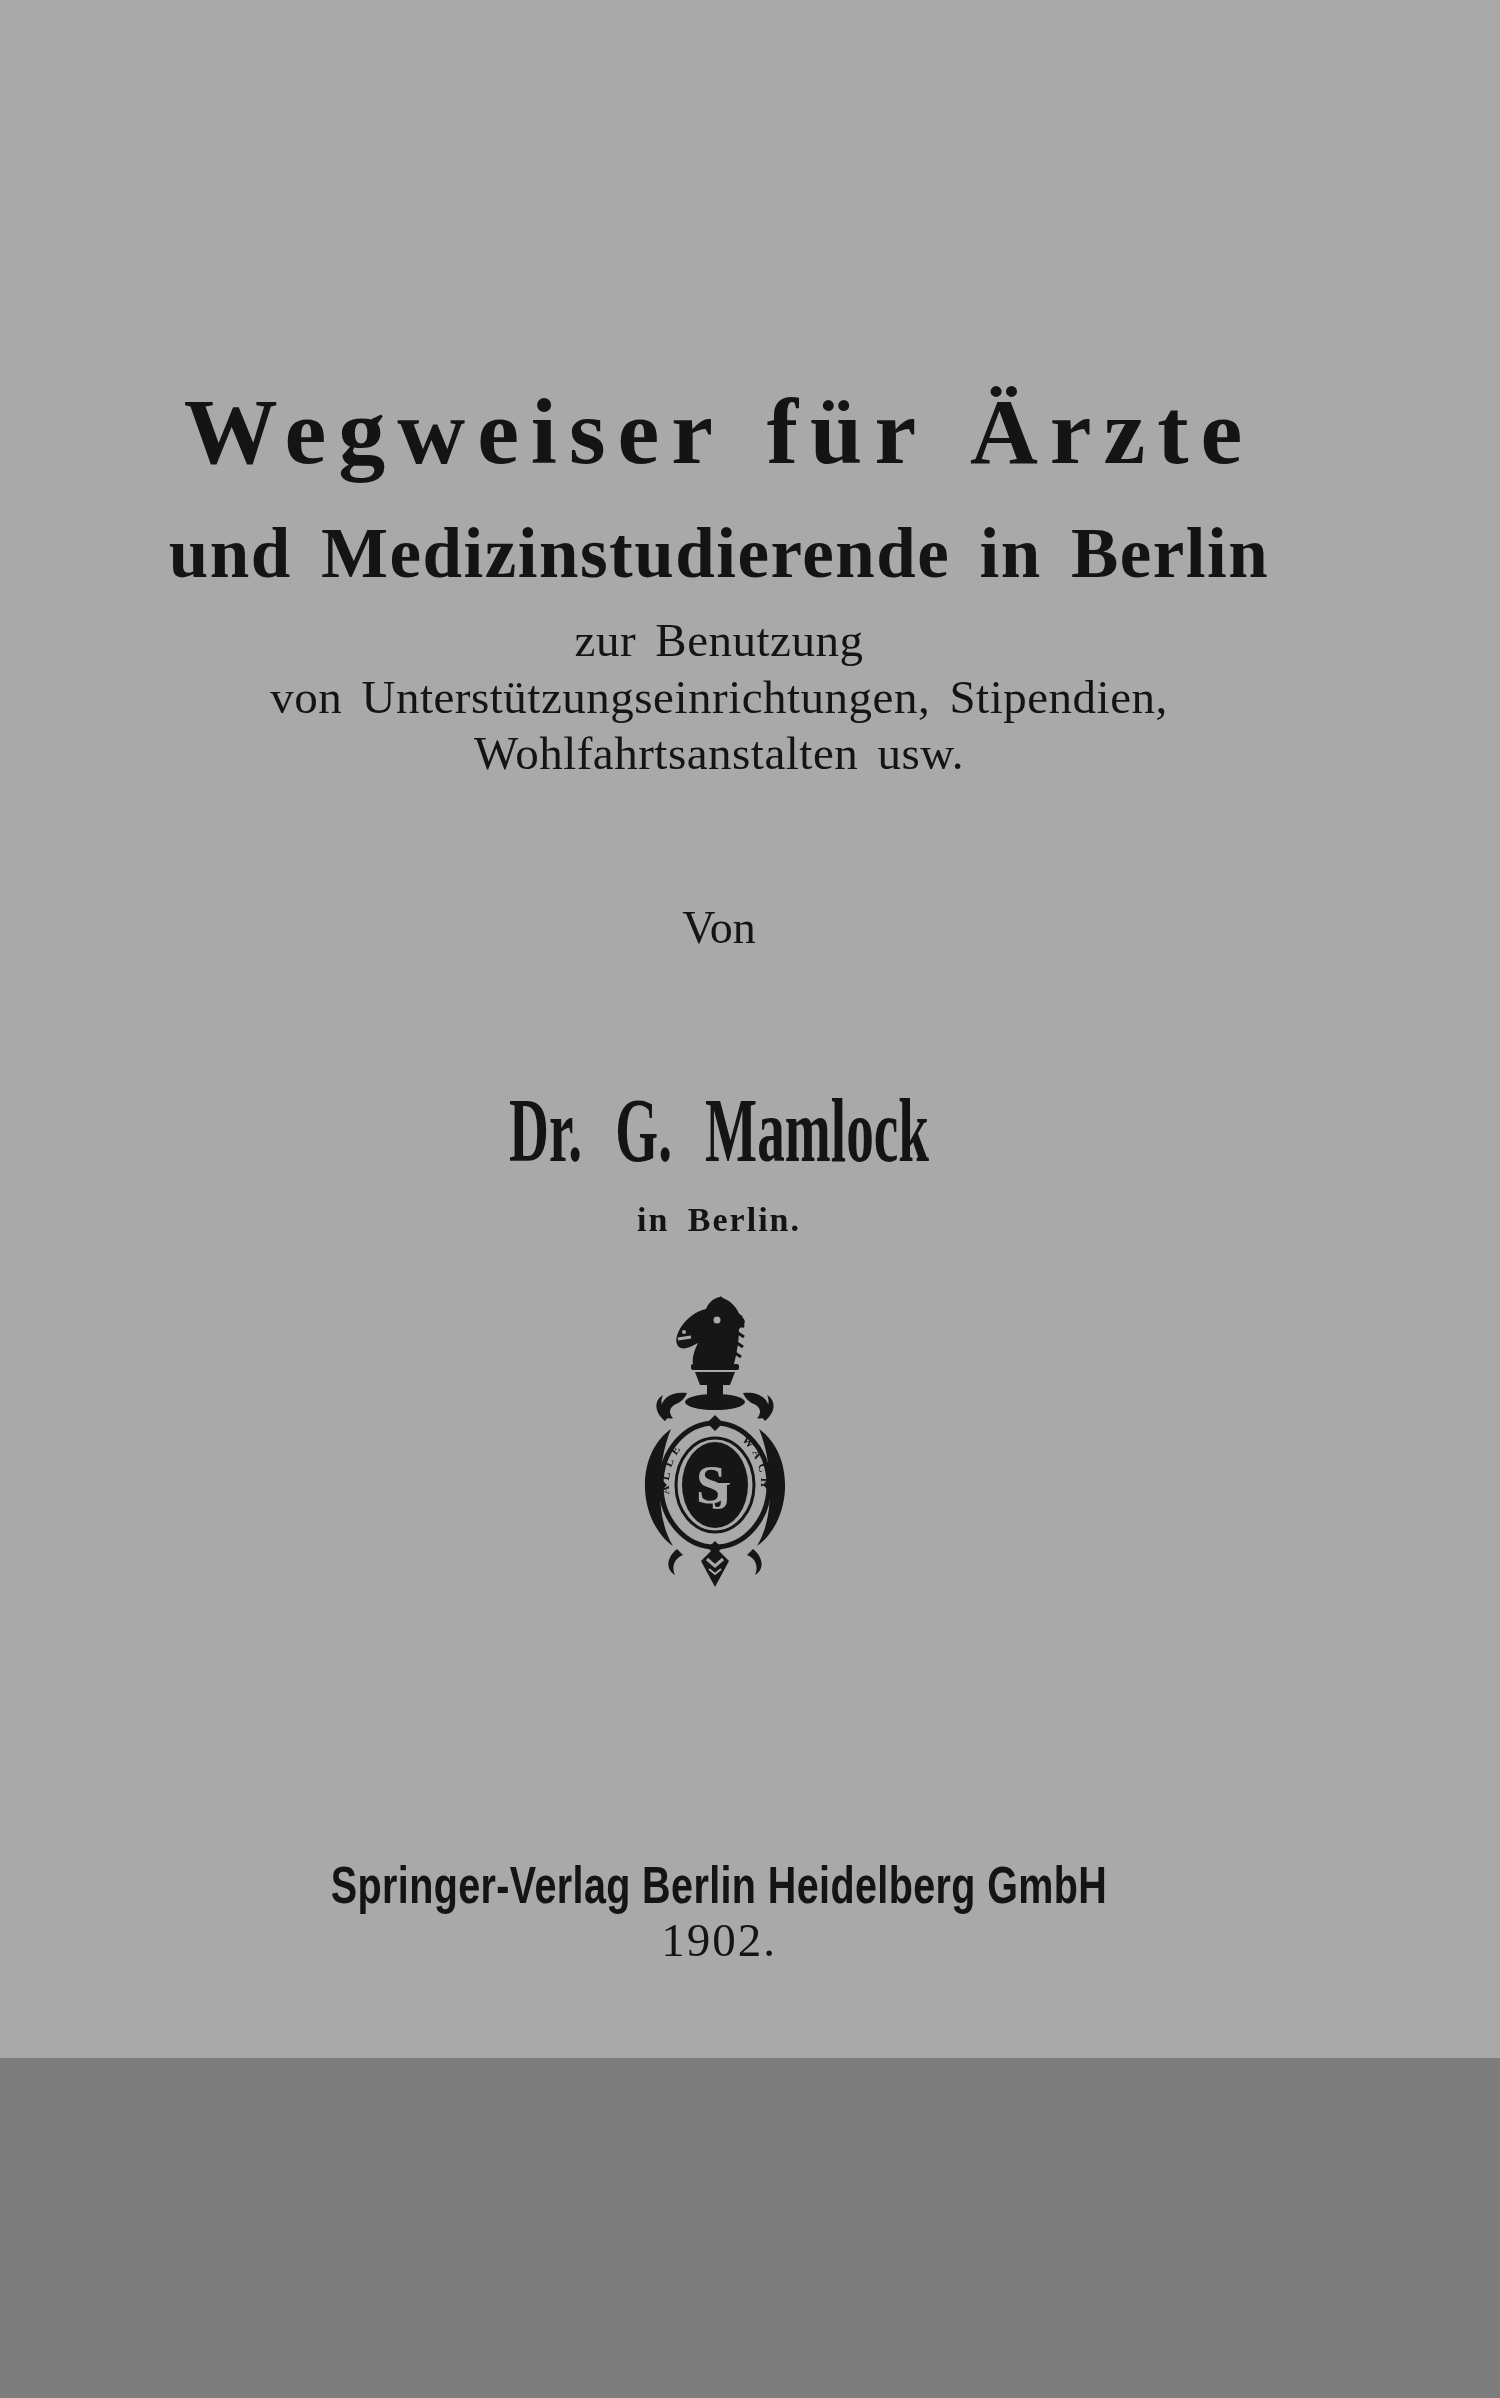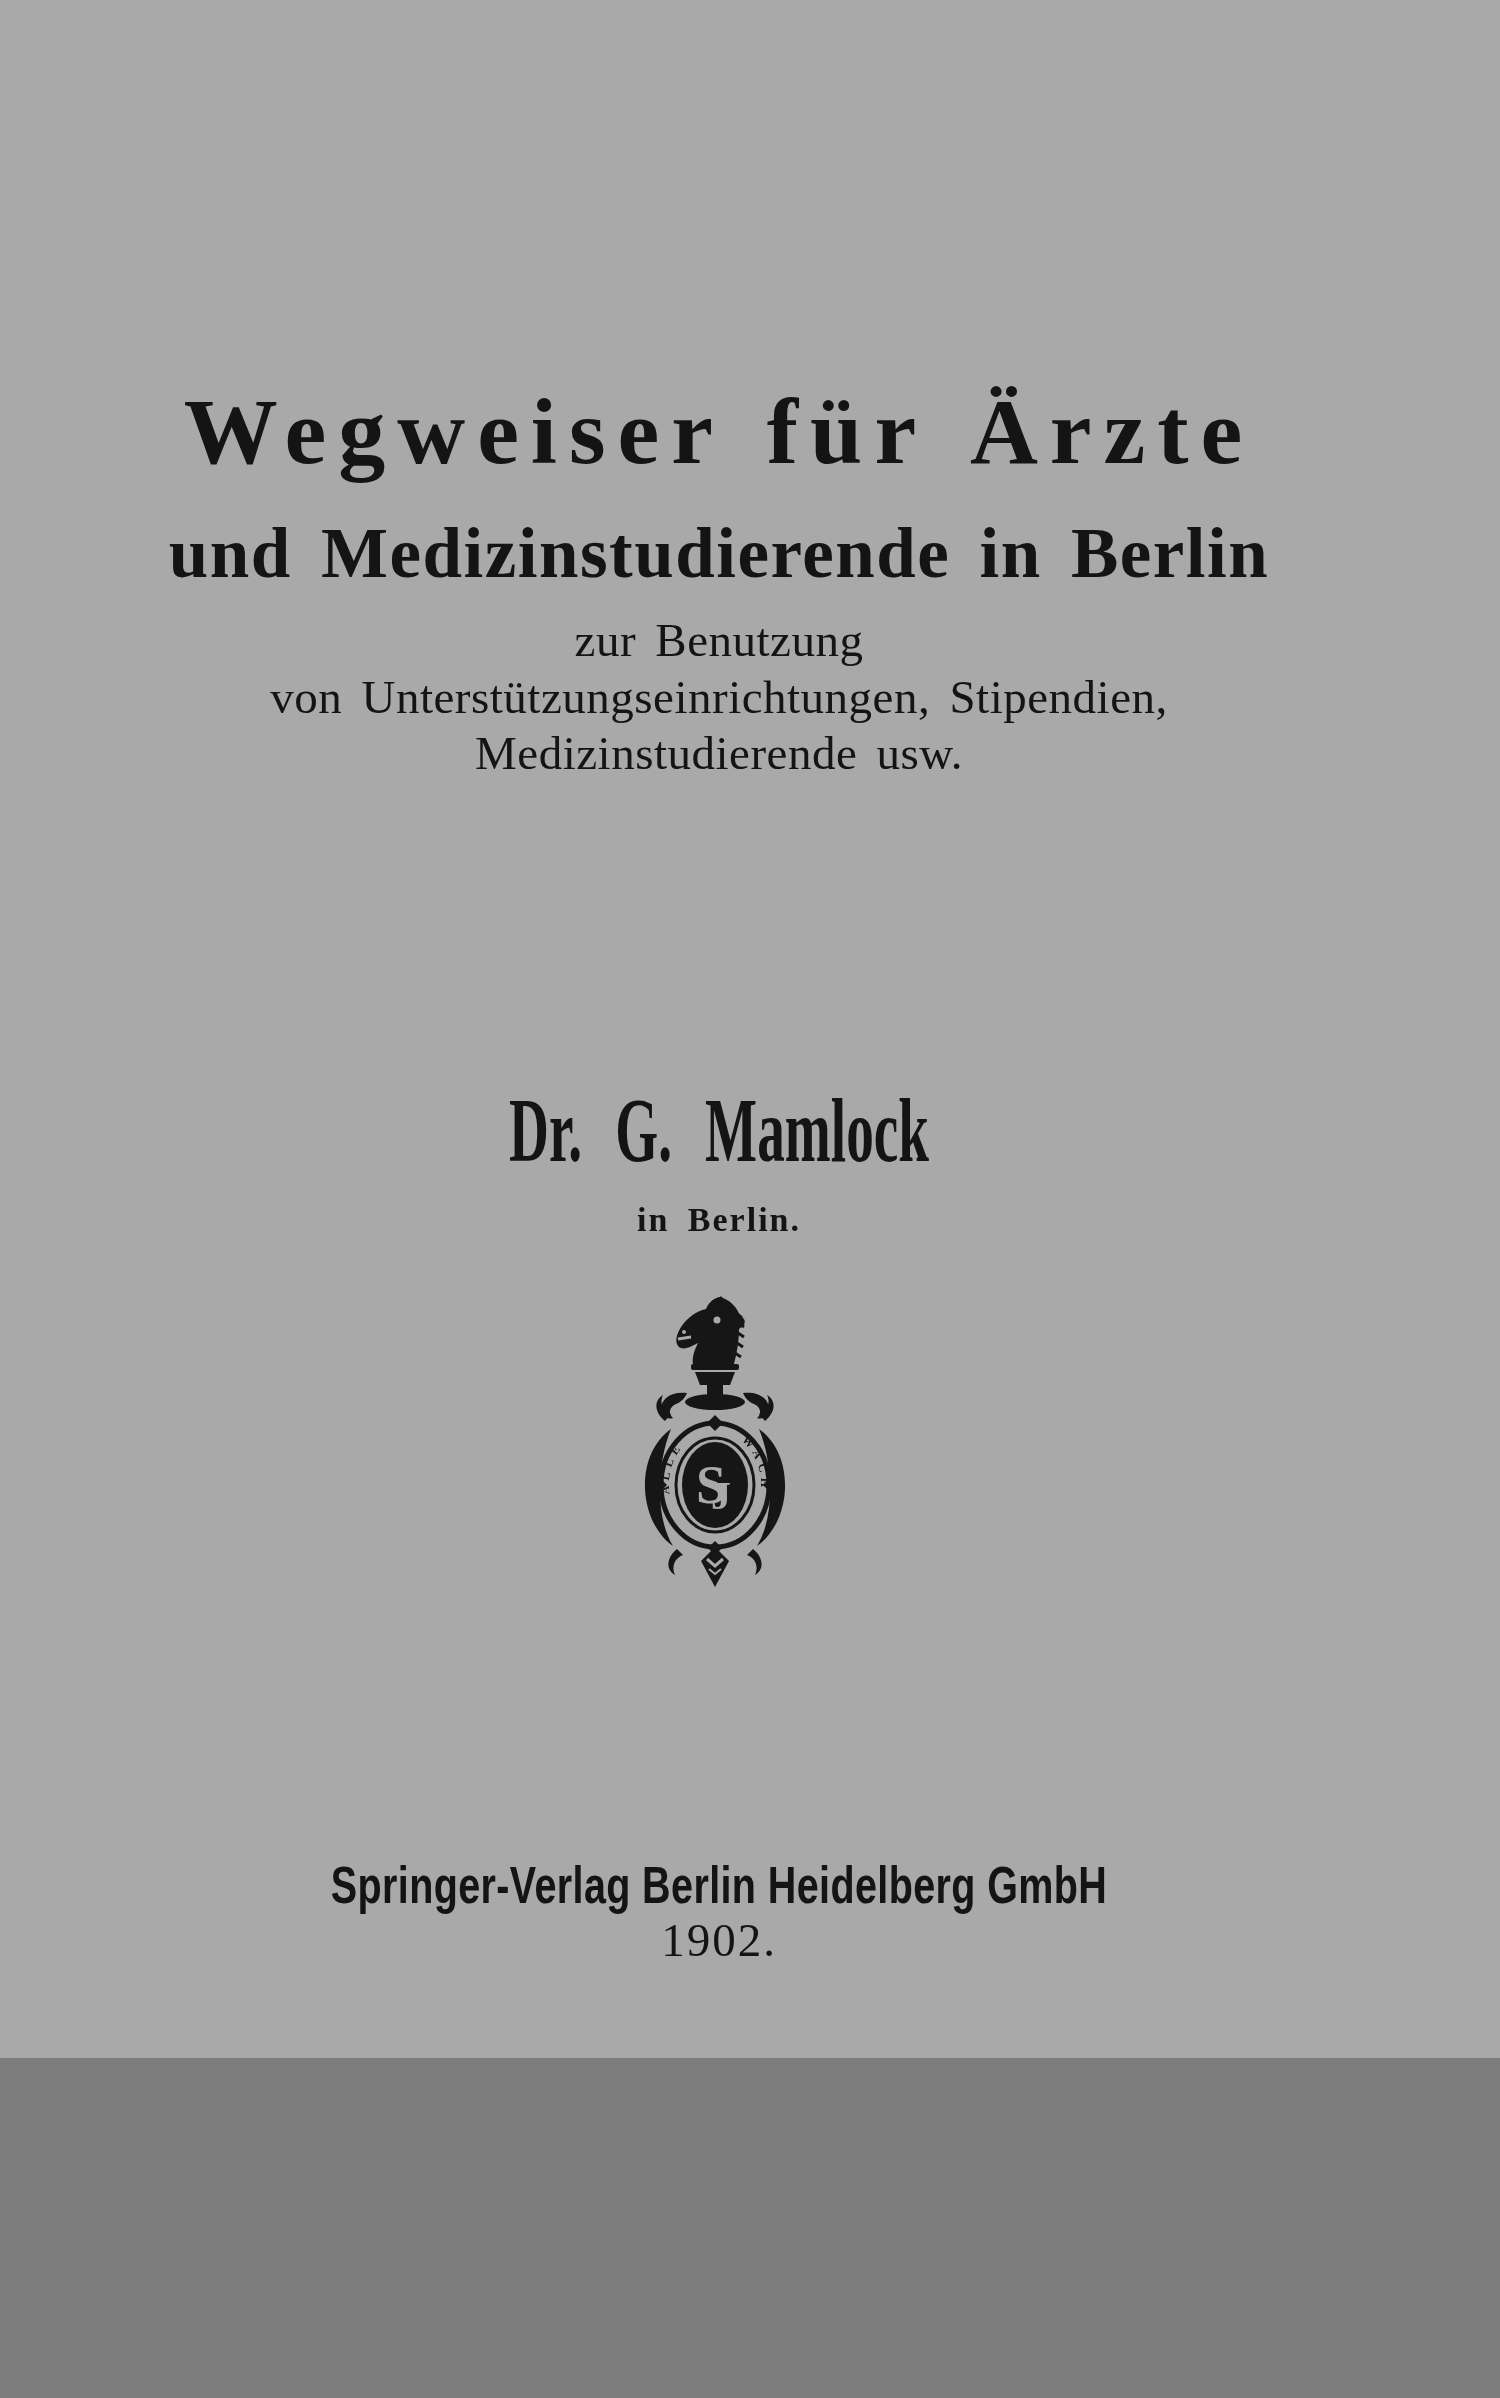--- a/index.html
+++ b/index.html
@@ -67,23 +67,24 @@
 <body>
 
 <div id="page">
 
   <h1 class="t title-1">Wegweiser für Ärzte</h1>
   <h1 class="t title-2">und Medizinstudierende in Berlin</h1>
 
   <div class="t subtitle">
     <div>zur Benutzung</div>
     <div>von Unterstützungseinrichtungen, Stipendien,</div>
-    <div>Medizinstudierende usw.</div>
+    <div>Wohlfahrtsanstalten usw.</div>
   </div>
 
+  <div class="t byline">Von</div>
 
   <div class="t author">Dr. G. Mamlock</div>
   <div class="t author-loc">in Berlin.</div>
 
   <div class="emblem">
     <svg viewBox="0 0 160 295" xmlns="http://www.w3.org/2000/svg">
 
       <g>
         <path class="ink" d="M86 1 L93 10 L80 8 Z"></path>
         <path class="ink" d="M84 2

